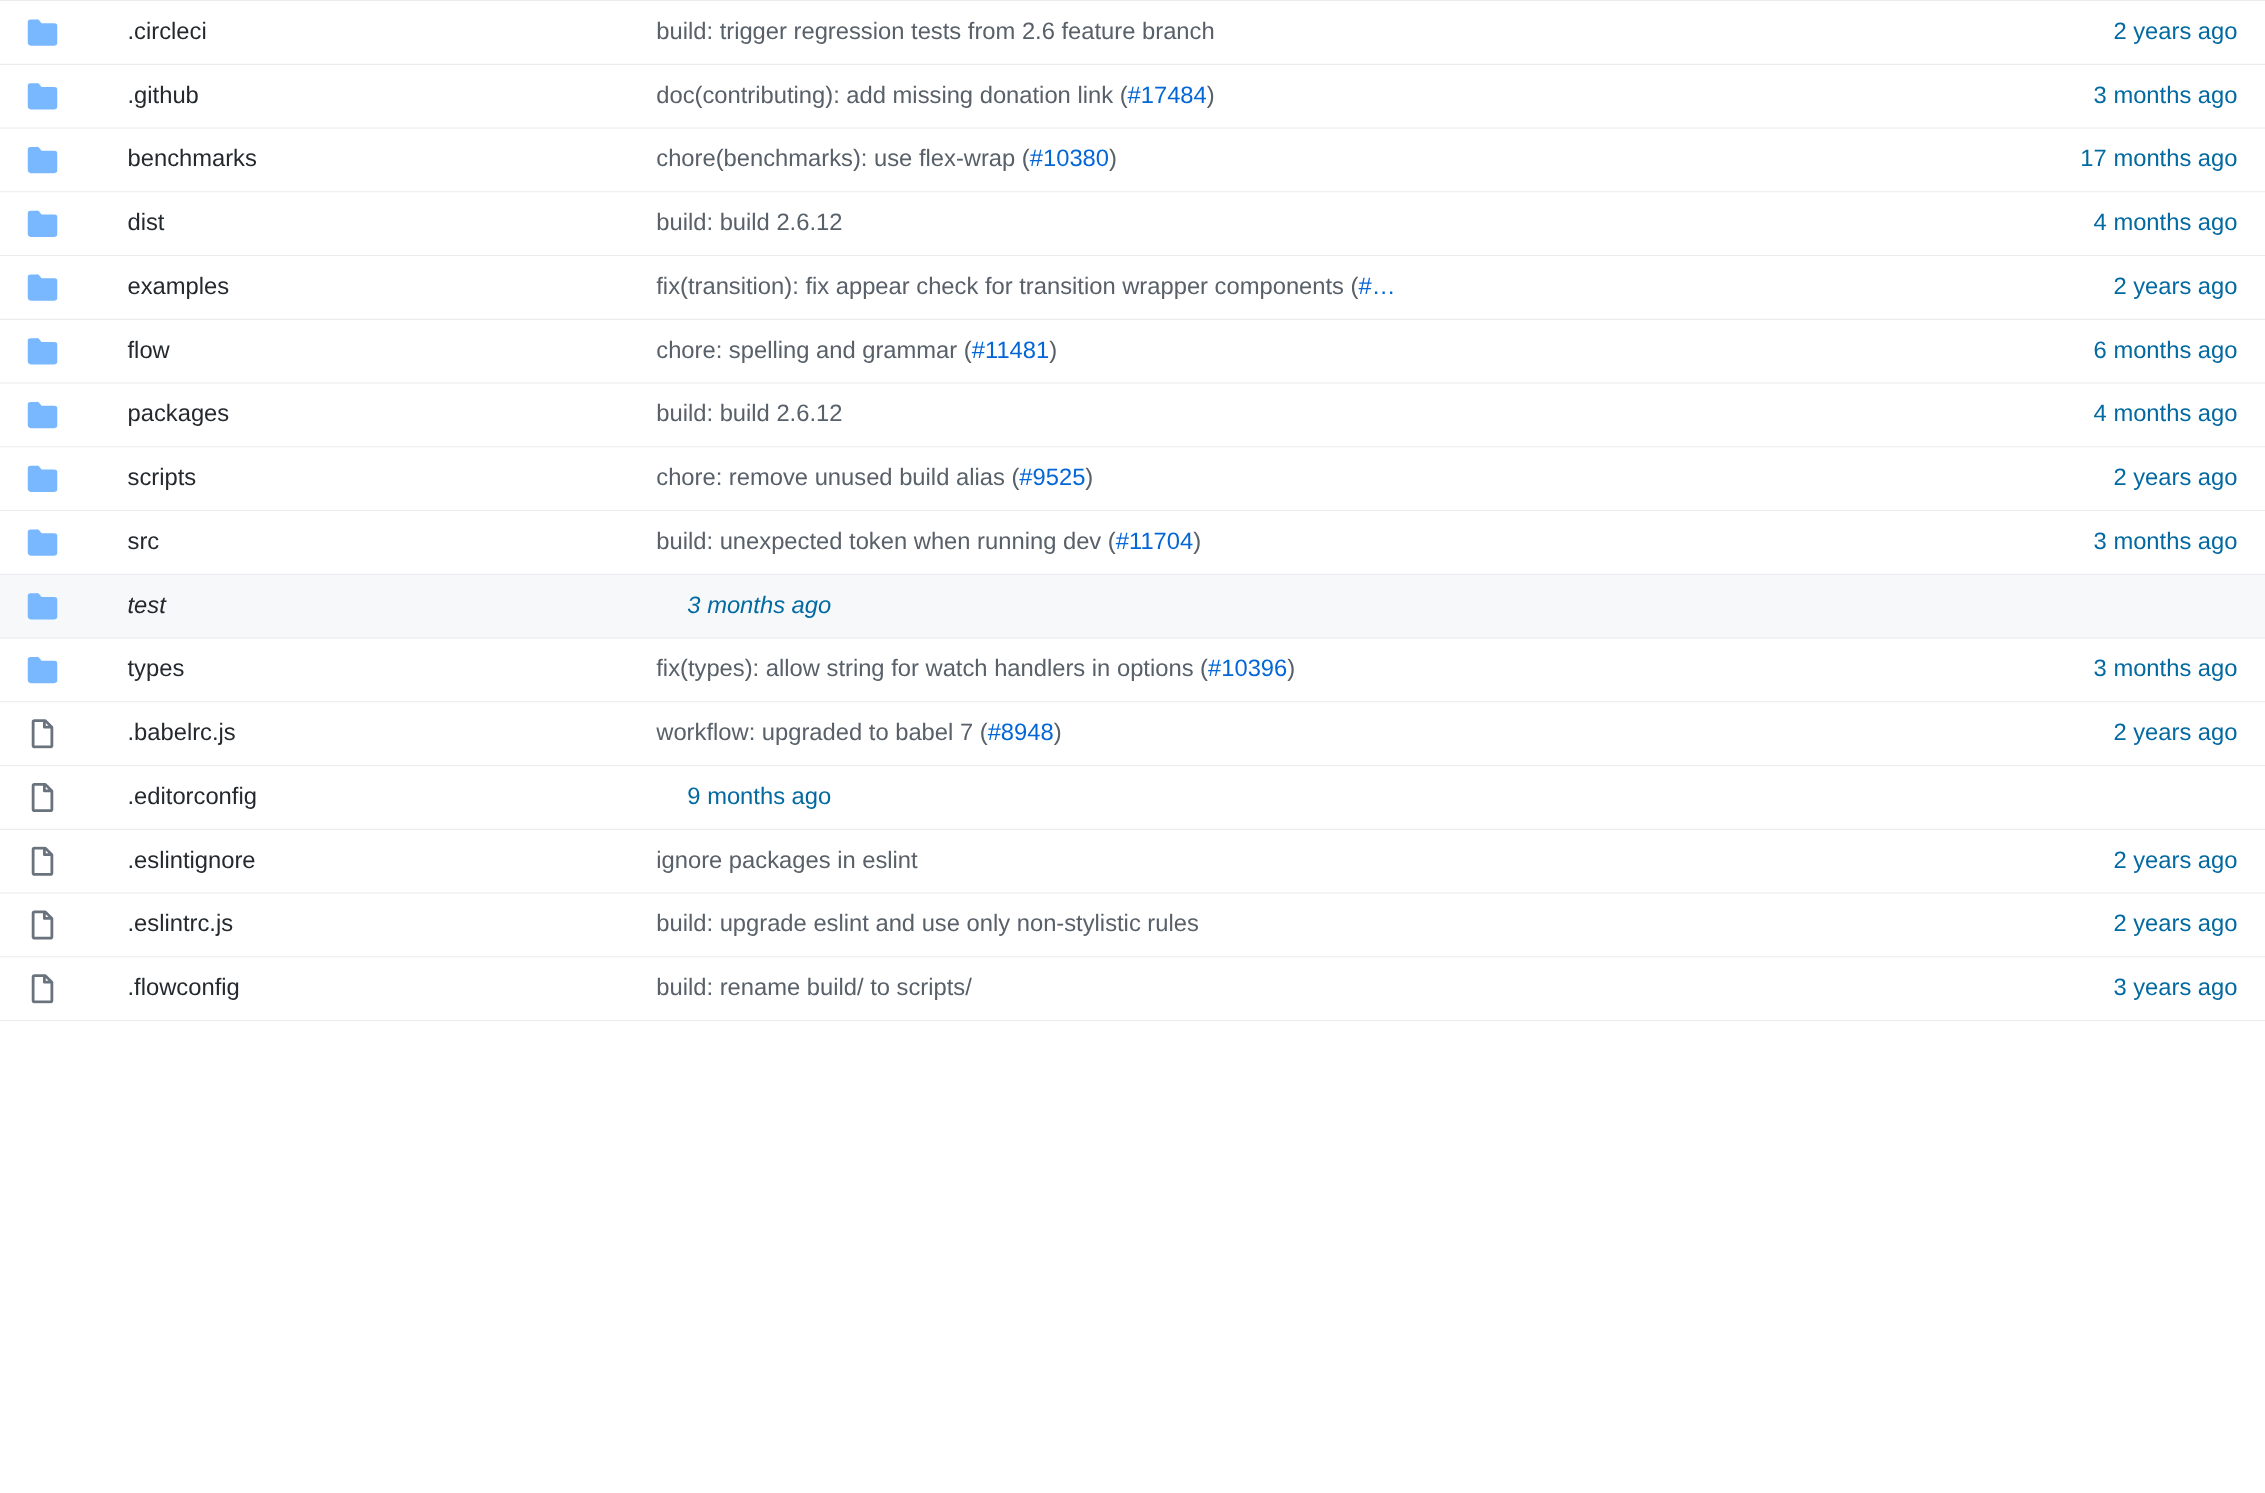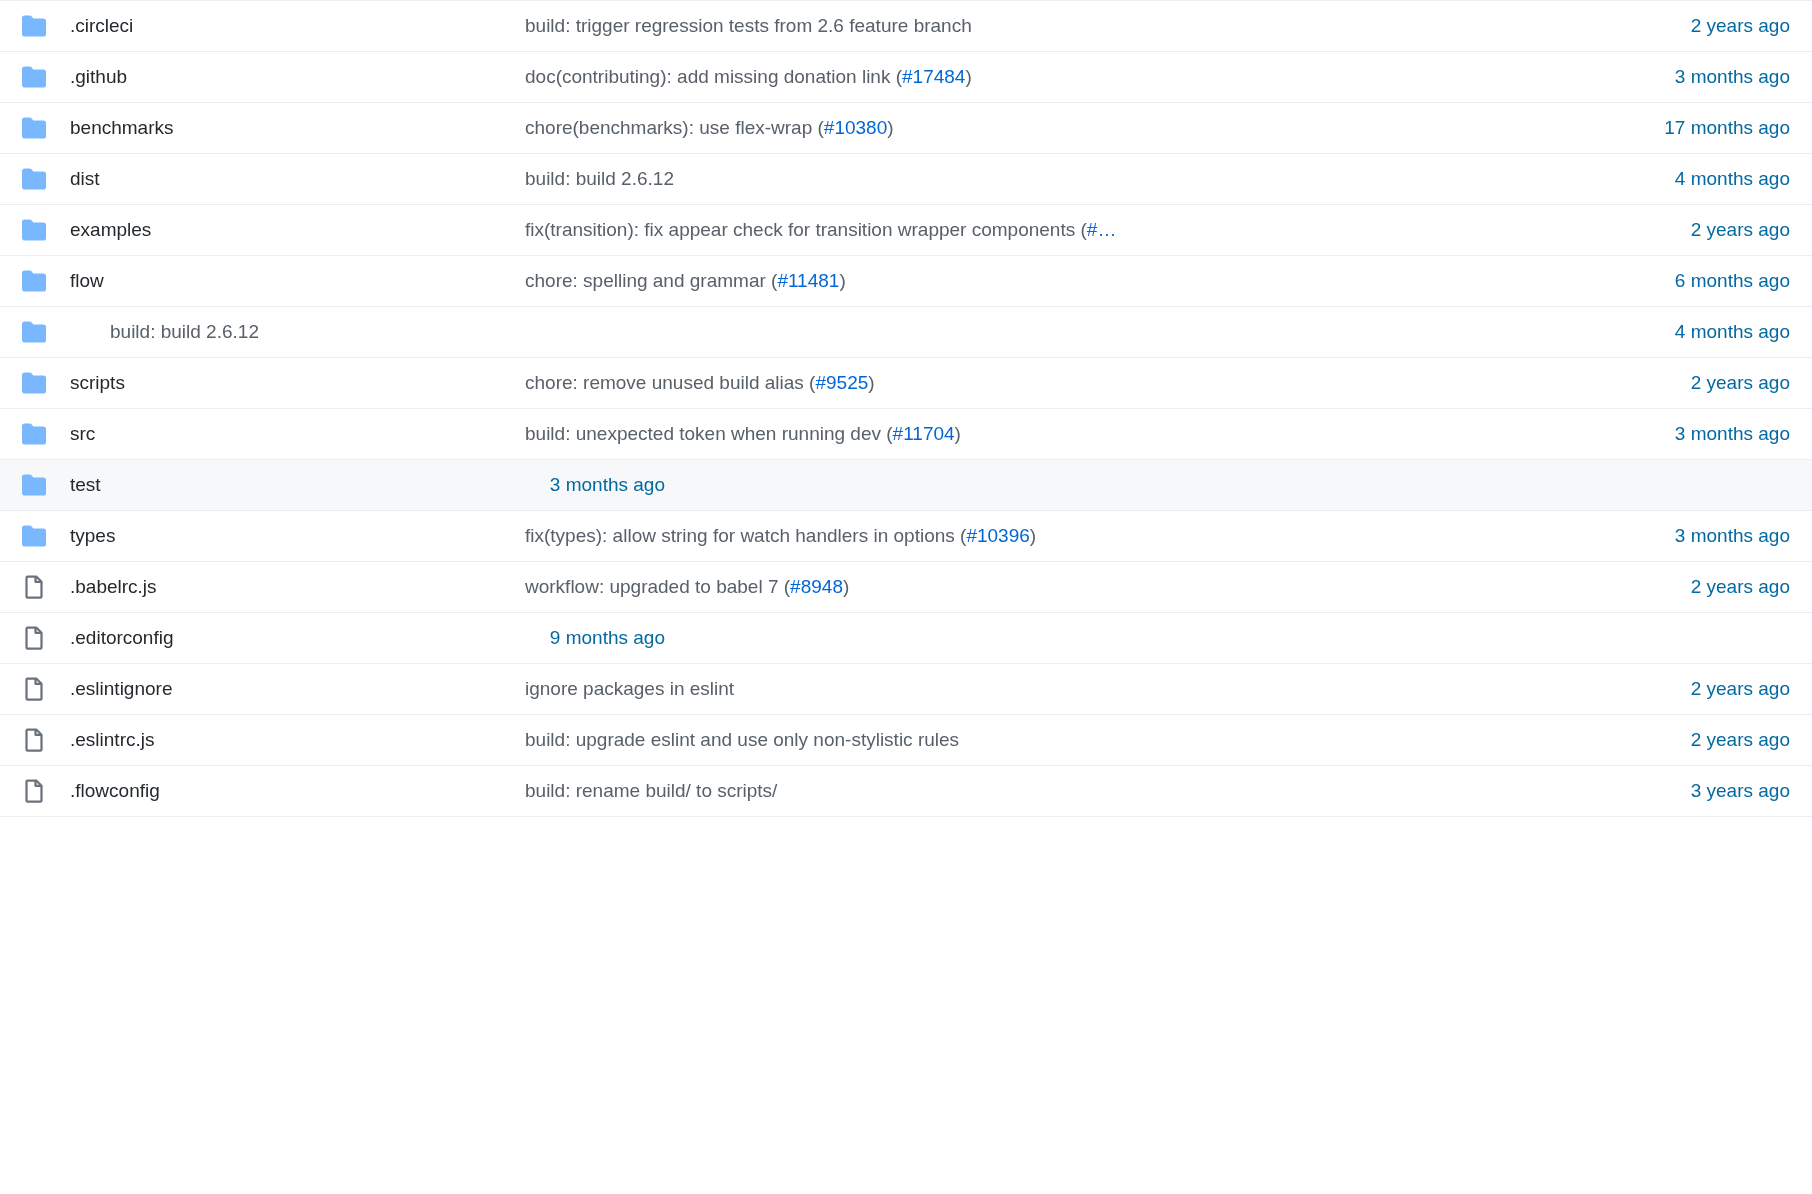--- a/index.html
+++ b/index.html
@@ -19,20 +19,21 @@
     }
     .file-row {
       display: flex;
       align-items: center;
       padding: 13px 22px;
       border-bottom: 1px solid #eaecef;
       background: #ffffff;
     }
     .file-row.highlighted {
       background: #f6f8fa;
+      font-style: italic;
     }
     .icon-cell {
       width: 48px;
       flex-shrink: 0;
       display: flex;
       align-items: center;
     }
     .icon-cell svg {
       width: 24px;
       height: 24px;
@@ -49,20 +50,21 @@
       width: 415px;
       flex-shrink: 0;
       color: #24292e;
       overflow: hidden;
       text-overflow: ellipsis;
       white-space: nowrap;
     }
     .name-cell a {
       color: #24292e;
       text-decoration: none;
+      margin-left: 32px;
     }
     .commit-cell {
       flex: 1;
       color: #586069;
       overflow: hidden;
       text-overflow: ellipsis;
       white-space: nowrap;
       padding-right: 20px;
       margin-left: 40px;
     }
@@ -144,20 +146,21 @@
       <div class="name-cell"><a href="#">flow</a></div>
       <div class="commit-cell"><a href="#"><span>chore: spelling and grammar (</span><span class="issue-link">#11481</span><span>)</span></a></div>
       <div class="age-cell">6 months ago</div>
     </div>
     <div class="file-row">
       <div class="icon-cell">
         <svg viewBox="0 0 16 16" class="folder-icon">
           <path d="M1.75 1A1.75 1.75 0 000 2.75v10.5C0 14.216.784 15 1.75 15h12.5A1.75 1.75 0 0016 13.25v-8.5A1.75 1.75 0 0014.25 3H7.5L6.2 1.4A1.75 1.75 0 004.8 1H1.75z"></path>
         </svg>
       </div>
+      <div class="name-cell"><a href="#">packages</a></div>
       <div class="commit-cell"><a href="#"><span>build: build 2.6.12</span></a></div>
       <div class="age-cell">4 months ago</div>
     </div>
     <div class="file-row">
       <div class="icon-cell">
         <svg viewBox="0 0 16 16" class="folder-icon">
           <path d="M1.75 1A1.75 1.75 0 000 2.75v10.5C0 14.216.784 15 1.75 15h12.5A1.75 1.75 0 0016 13.25v-8.5A1.75 1.75 0 0014.25 3H7.5L6.2 1.4A1.75 1.75 0 004.8 1H1.75z"></path>
         </svg>
       </div>
       <div class="name-cell"><a href="#">scripts</a></div>

